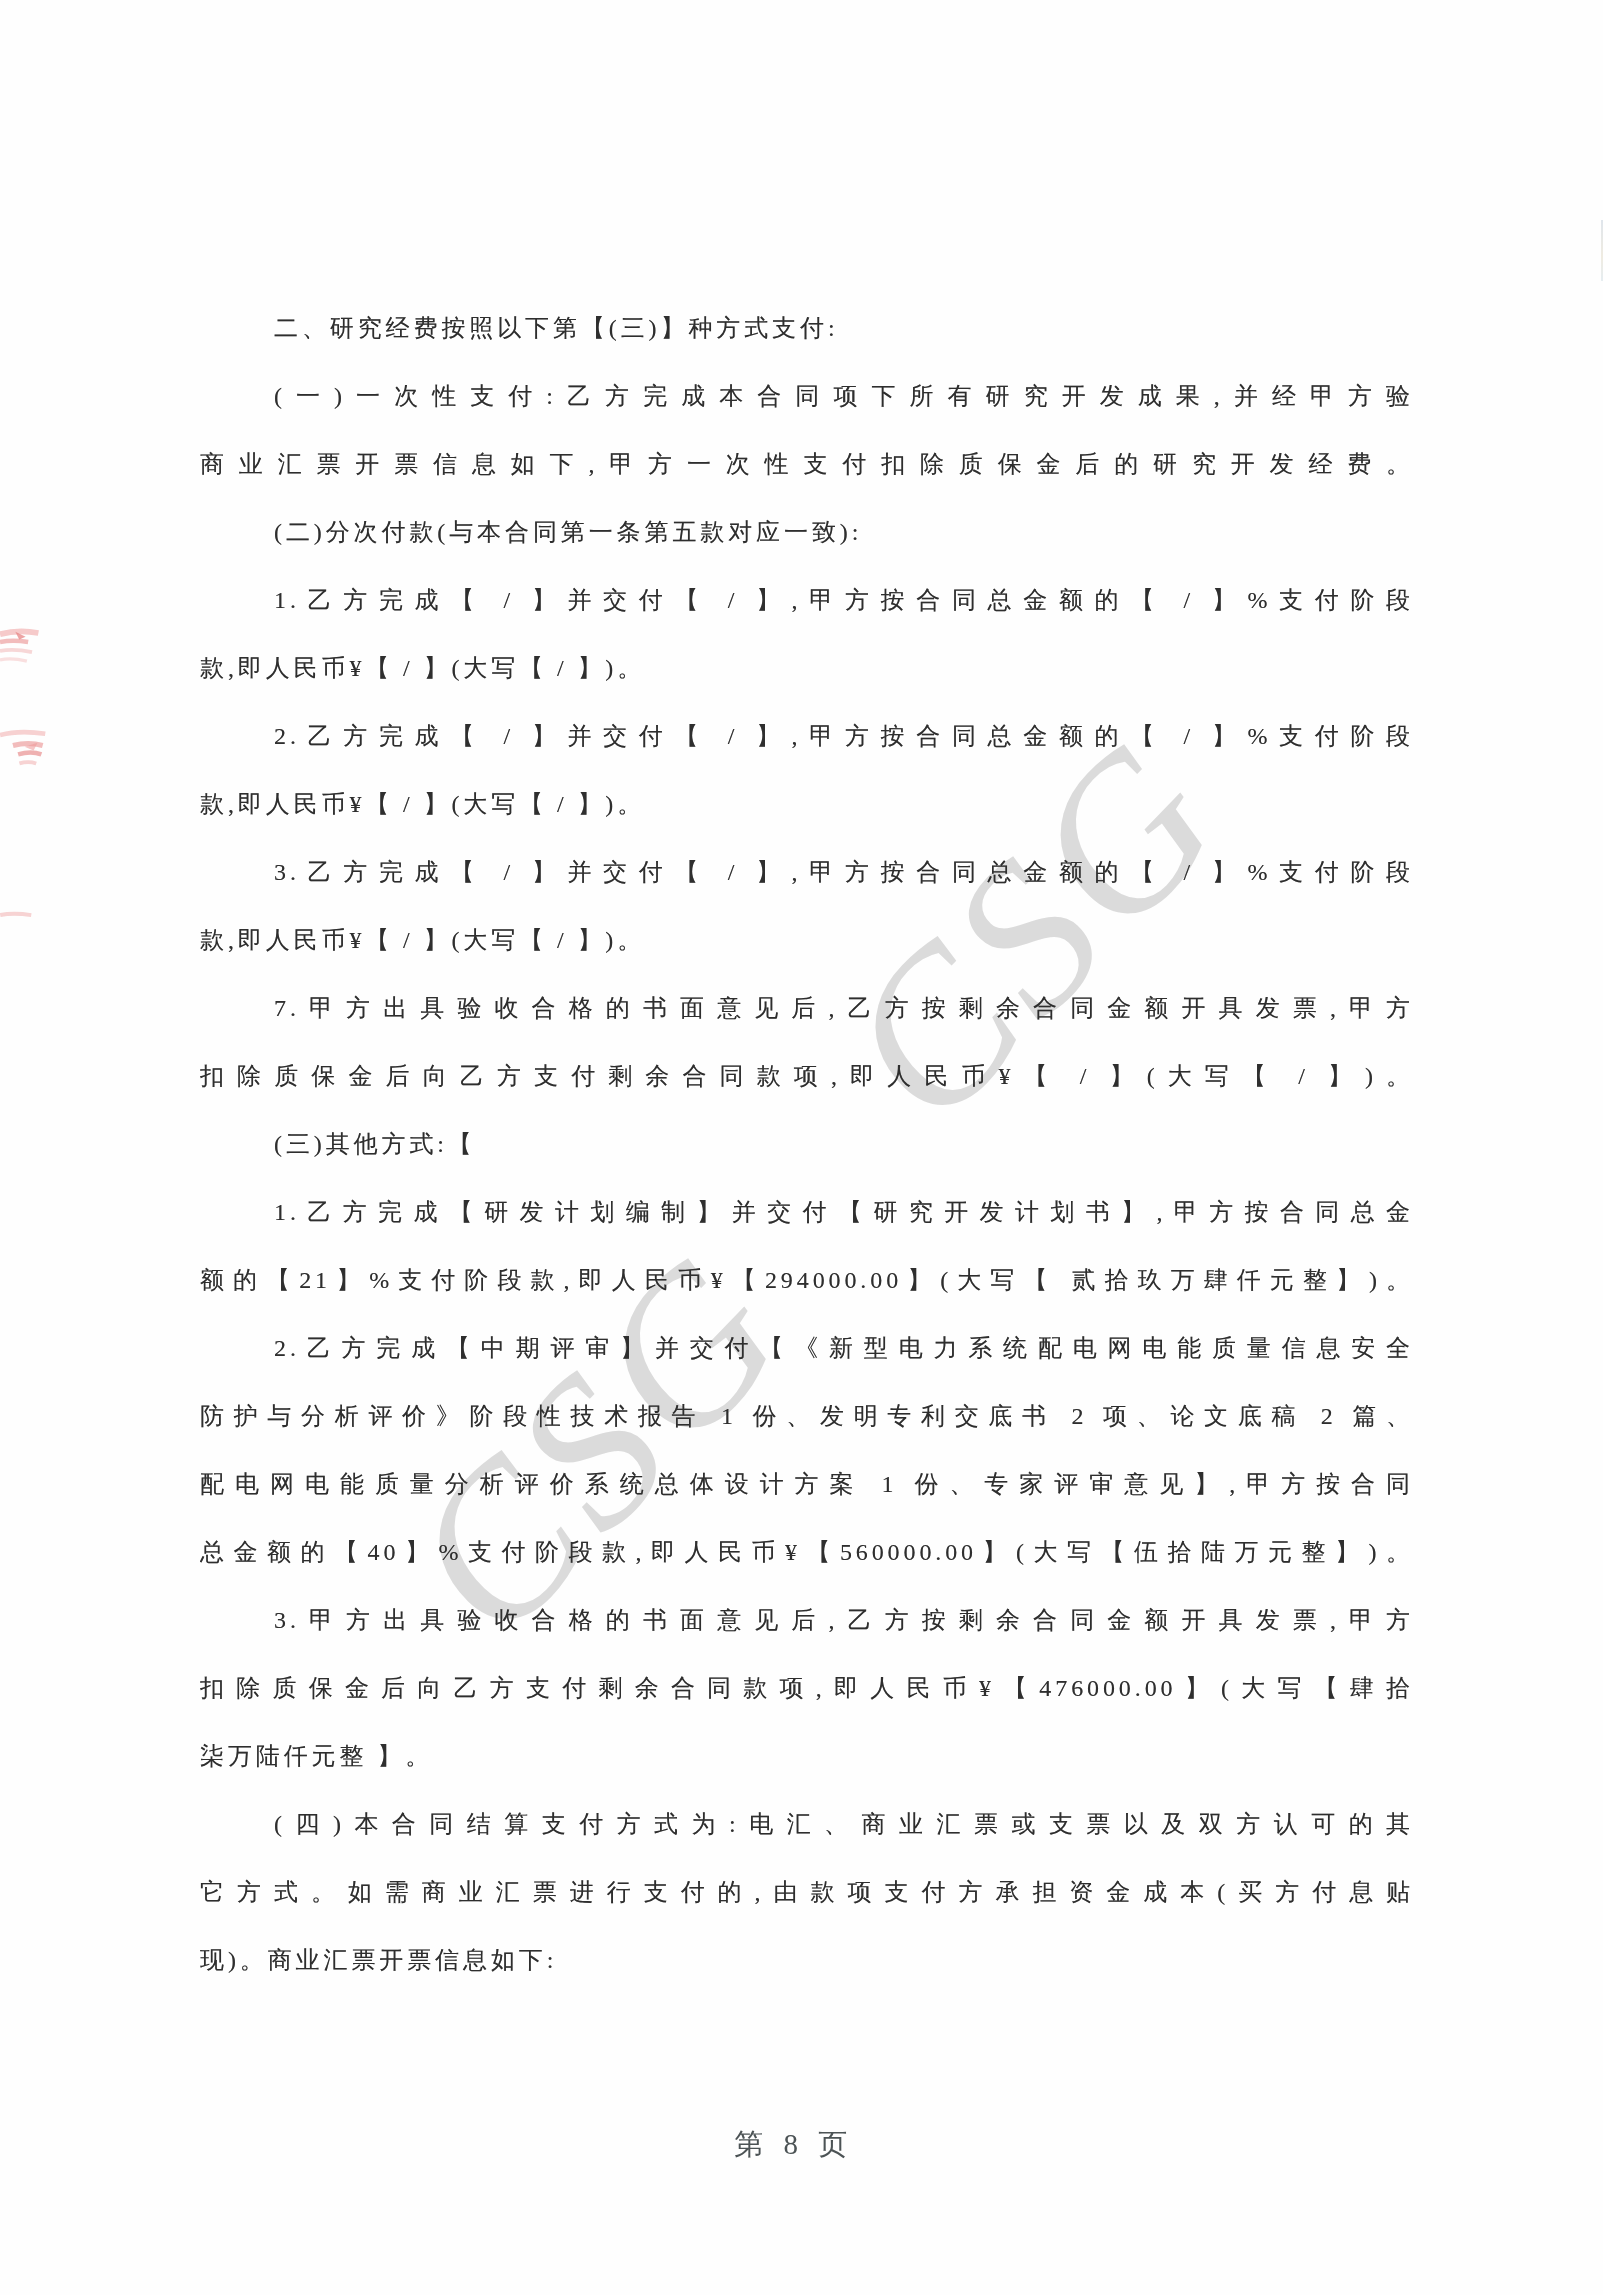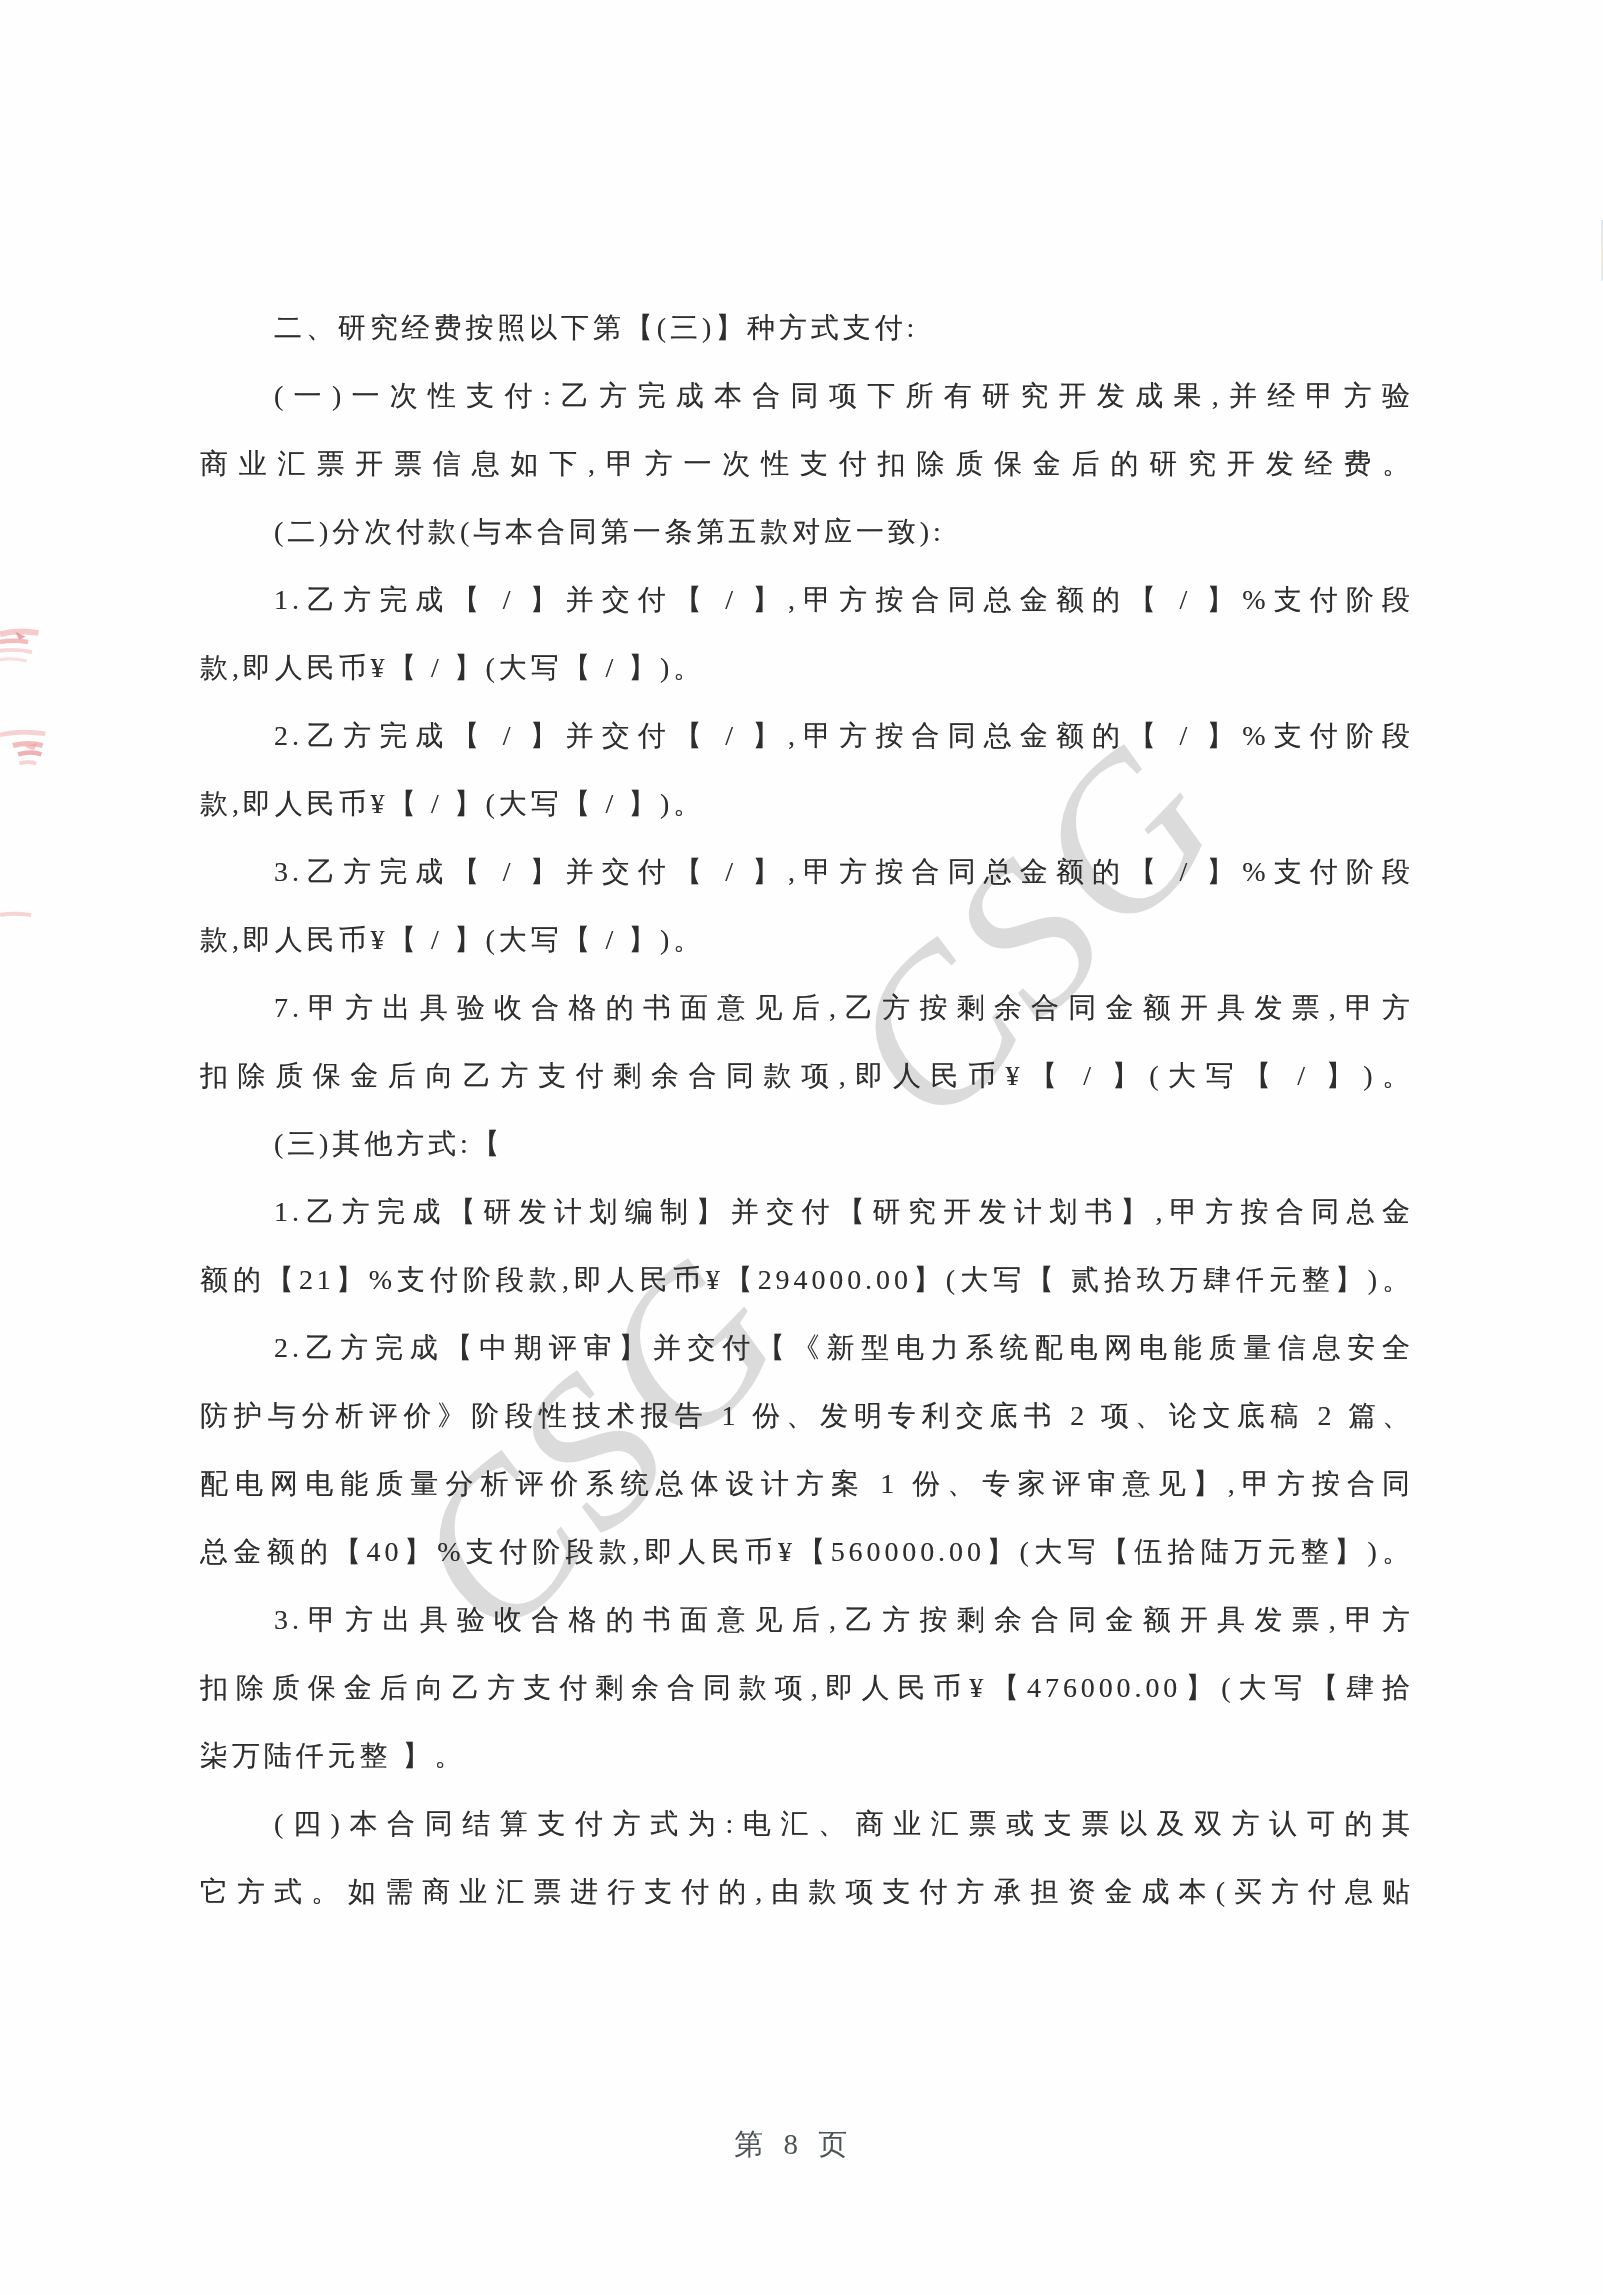--- a/index.html
+++ b/index.html
@@ -28,21 +28,21 @@
   .text-body {
     position: absolute;
     left: 200px;
     top: 294px;
     width: 1214px;
     z-index: 2;
   }
   .line {
     height: 68px;
     line-height: 68px;
-    font-size: 28px;
+    font-size: 24px;
     letter-spacing: 3.9px;
     color: #2e2e2e;
     white-space: nowrap;
     text-shadow: 0 0 0.6px rgba(60,60,60,0.45);
   }
   .line.indent { padding-left: 74px; }
   .line.justify {
     white-space: normal;
     text-align: justify;
     text-align-last: justify;
@@ -127,18 +127,19 @@
       <div class="line justify">额的【21】%支付阶段款,即人民币¥【294000.00】(大写【 贰拾玖万肆仟元整】)。</div>
       <div class="line indent justify">2.乙方完成【中期评审】并交付【《新型电力系统配电网电能质量信息安全</div>
       <div class="line justify">防护与分析评价》阶段性技术报告 1 份、发明专利交底书 2 项、论文底稿 2 篇、</div>
       <div class="line justify">配电网电能质量分析评价系统总体设计方案 1 份、专家评审意见】,甲方按合同</div>
       <div class="line justify">总金额的【40】%支付阶段款,即人民币¥【560000.00】(大写【伍拾陆万元整】)。</div>
       <div class="line indent justify">3.甲方出具验收合格的书面意见后,乙方按剩余合同金额开具发票,甲方</div>
       <div class="line justify">扣除质保金后向乙方支付剩余合同款项,即人民币¥【476000.00】(大写【肆拾</div>
       <div class="line">柒万陆仟元整 】。</div>
       <div class="line indent justify">(四)本合同结算支付方式为:电汇、商业汇票或支票以及双方认可的其</div>
       <div class="line justify">它方式。如需商业汇票进行支付的,由款项支付方承担资金成本(买方付息贴</div>
+      <div class="line">现)。商业汇票开票信息如下:</div>
     </div>
 
   <div class="footer">第 8 页</div>
 
 </div>
 
 
 </body></html>

